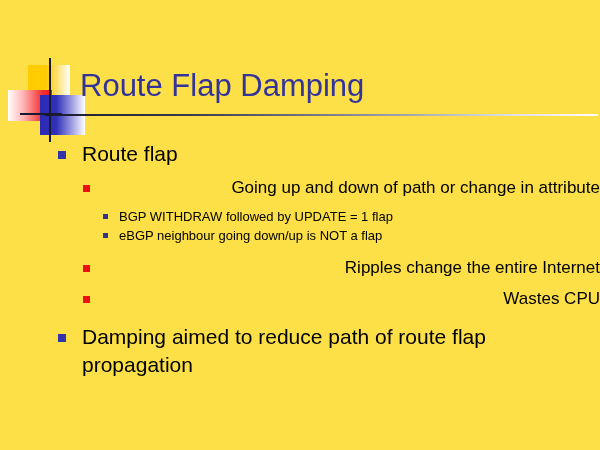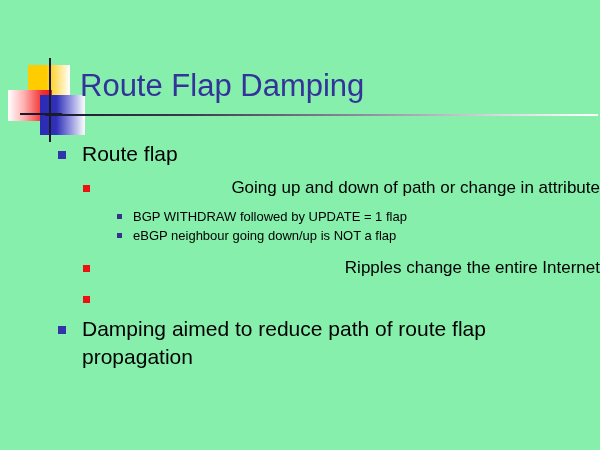--- a/index.html
+++ b/index.html
@@ -11,21 +11,21 @@
     width: 600px;
     height: 450px;
     background: #ffffff;
     font-family: "Liberation Sans", sans-serif;
     overflow: hidden;
   }
   .slide {
     position: relative;
     width: 600px;
     height: 450px;
-    background: #86efac;
+    background: #fde047;
   }
 
   
   .ornament {
     position: absolute;
     left: 0px;
     top: 52px;
     width: 100px;
     height: 96px;
   }
@@ -138,22 +138,23 @@
   }
   .lvl2 .txt {
     font-size: 17px;
     line-height: 24px;
     color: #000000;
     margin-left: 13px;
   }
 
   
   .lvl3 {
-    padding-left: 117px;
+    padding-left: 93px;
     margin-bottom: 0px;
+    margin-left: 10px;
   }
   .lvl3 .bullet {
     width: 5px;
     height: 5px;
     background: #33338c;
     flex: 0 0 auto;
     margin-top: 7px;
   }
   .lvl3 .txt {
     font-size: 13px;
@@ -211,20 +212,21 @@
 
     <div class="row lvl2">
       <div class="bullet"></div>
       <div class="txt">Ripples change the entire Internet</div>
     </div>
 
     <div class="spacer-sm"></div>
 
     <div class="row lvl2">
       <div class="bullet"></div>
+      <div class="txt">Wastes CPU</div>
     </div>
 
     <div class="spacer-md"></div>
 
     <div class="row lvl1">
       <div class="bullet"></div>
       <div class="txt">Damping aimed to reduce path of route flap propagation</div>
     </div>
 
   </div>

